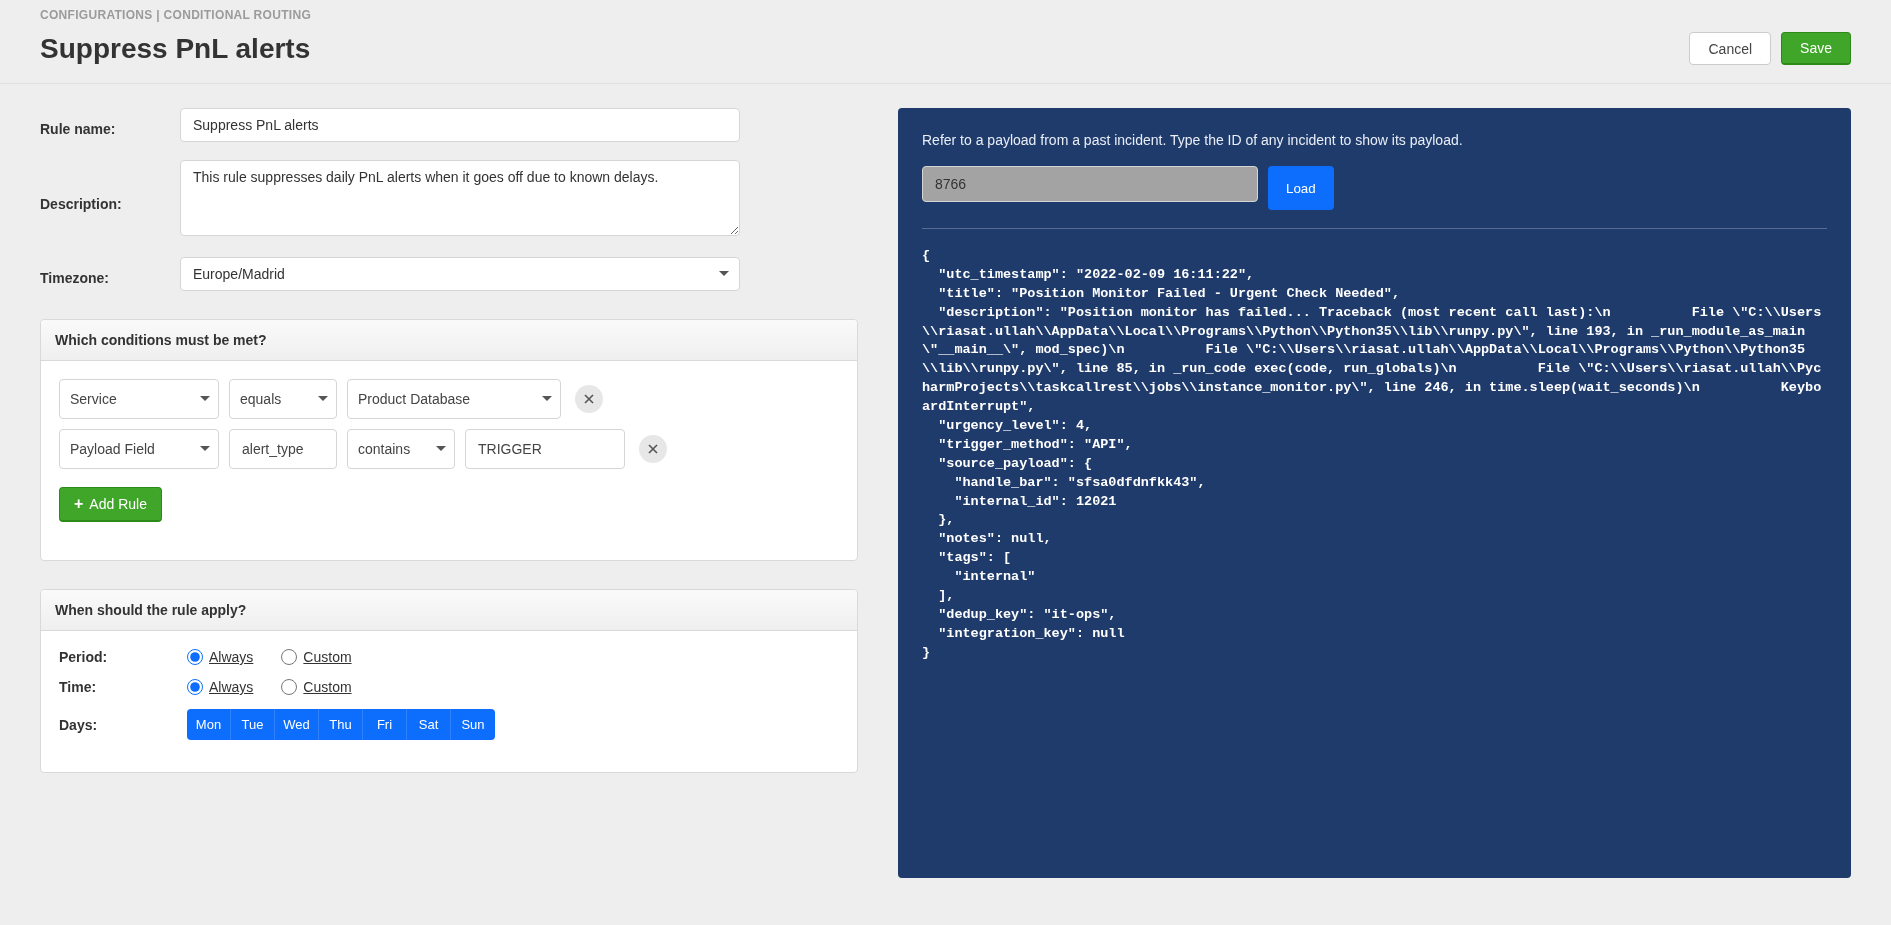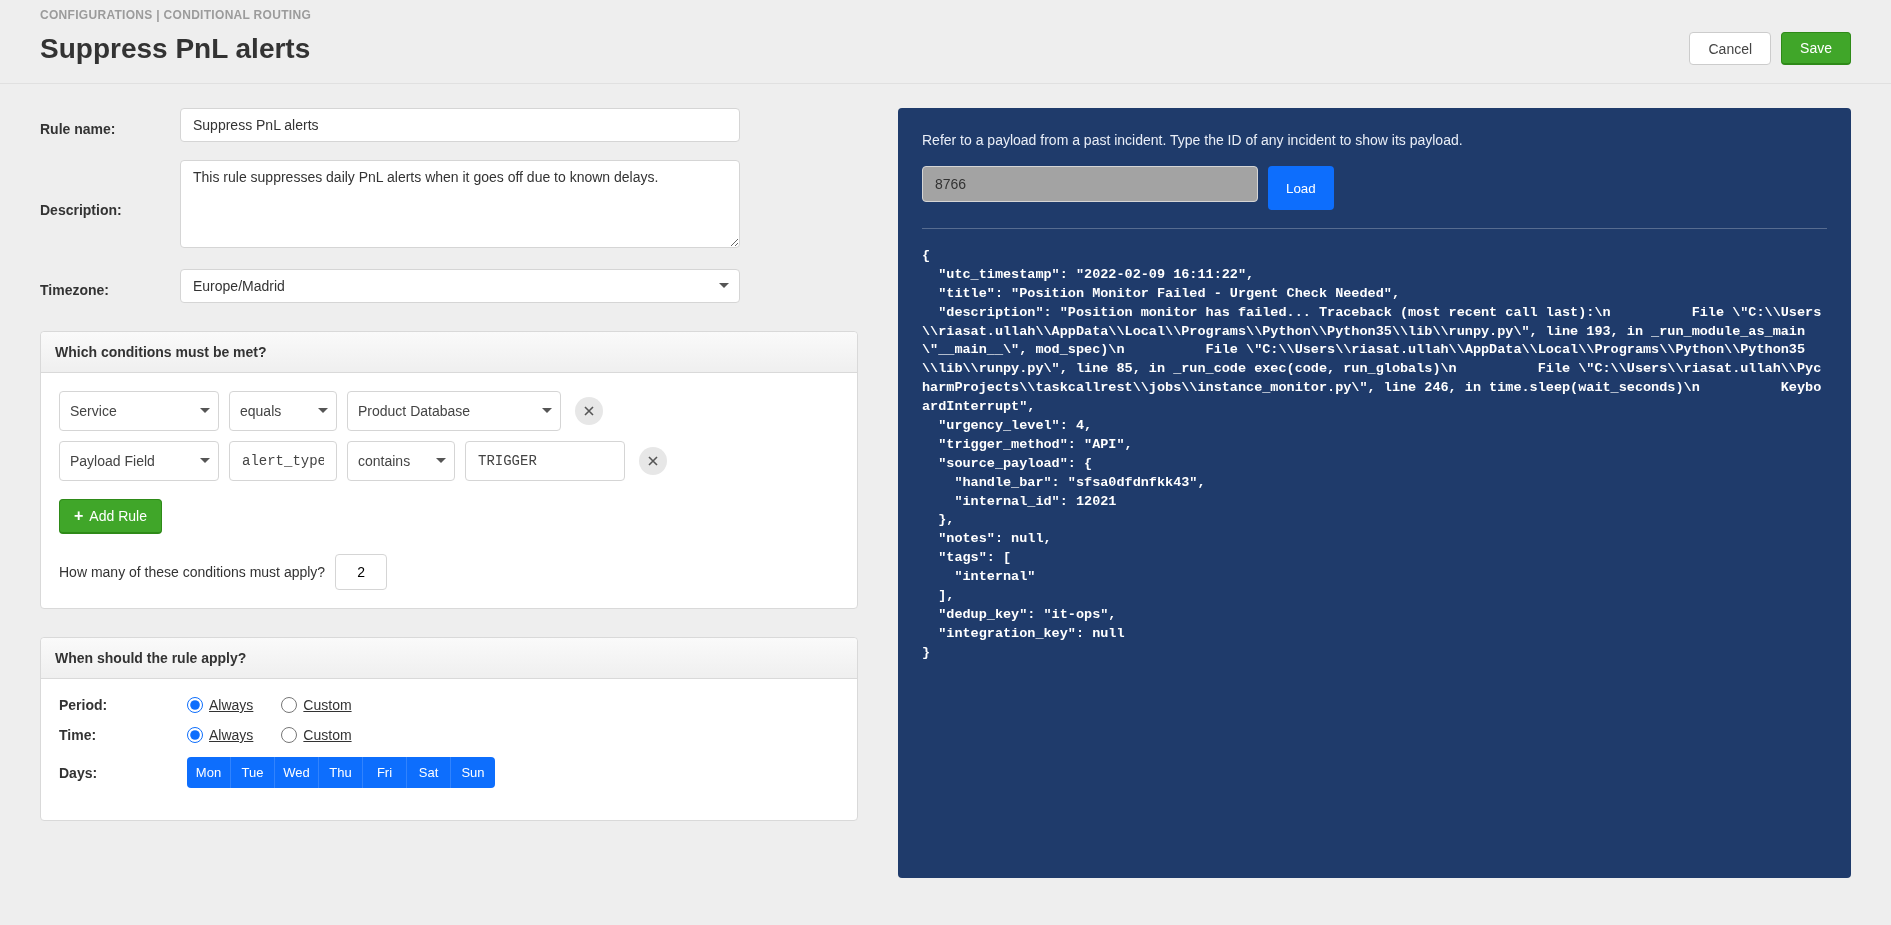--- a/index.html
+++ b/index.html
@@ -19,39 +19,39 @@
 
 .main { display:flex; gap:40px; padding:24px 40px 0 40px; }
 .left-col { width:818px; display:flex; flex-direction:column; }
 .right-col { flex:1; }
 
 
 .field-row { display:flex; align-items:center; margin-bottom:18px; }
 .field-row .label { width:140px; font-weight:600; color:#333; padding-top:8px; }
 .field-row .control { flex:1; }
 .input, .textarea, .select { width:560px; border:1px solid #d5d5d5; border-radius:4px; padding:8px 12px; font-family:inherit; font-size:14px; color:#333; background:#fff; }
-.textarea { height:88px; resize:vertical; }
+.textarea { height:76px; resize:vertical; }
 .select-full { width:560px; appearance:none; -webkit-appearance:none; background-image:none; padding-right:30px; }
 .select-wrap { position:relative; width:560px; }
 .select-wrap .caret { position:absolute; right:10px; top:50%; transform:translateY(-50%); pointer-events:none; }
 
 
 .panel { border:1px solid #d9d9d9; border-radius:4px; background:#fff; margin-top:10px; margin-bottom:18px; }
 .panel-header { background:linear-gradient(#fafafa,#efefef); border-bottom:1px solid #d9d9d9; padding:12px 14px; font-weight:700; color:#333; border-radius:4px 4px 0 0; }
 .panel-body { padding:18px 18px; }
 
 
 .cond-row { display:flex; gap:10px; margin-bottom:10px; align-items:center; }
 .csel { border:1px solid #d5d5d5; border-radius:4px; height:40px; padding:0 10px; font-family:inherit; font-size:14px; background:#fff; color:#444; appearance:none; -webkit-appearance:none; position:relative; }
 .csel-wrap { position:relative; display:inline-block; }
 .csel-wrap .caret { position:absolute; right:8px; top:50%; transform:translateY(-50%); pointer-events:none; }
 .csel.w1 { width:160px; padding-right:8px; }
 .csel.w2 { width:108px; padding-right:26px; }
 .csel.w3 { width:214px; padding-right:26px; }
-.cinput { border:1px solid #d5d5d5; border-radius:4px; height:40px; padding:0 12px; font-family:Liberation Mono, monospace; font-size:14px; background:#fff; color:#444; }
+.cinput { border:1px solid #d5d5d5; border-radius:4px; height:40px; padding:0 12px; font-family:Liberation Sans, sans-serif; font-size:14px; background:#fff; color:#444; }
 .cinput.w2 { width:108px; }
 .cinput.wval { width:160px; }
 .remove-btn { width:28px; height:28px; border-radius:50%; background:#e7e7e7; border:none; color:#555; cursor:pointer; display:flex; align-items:center; justify-content:center; font-size:16px; margin-left:4px; }
 
 .add-rule-btn { background:#40a629; border:1px solid #2e8a18; border-bottom:2px solid #2e8a18; color:#fff; border-radius:4px; padding:8px 14px; font-size:14px; font-weight:500; cursor:pointer; display:inline-flex; align-items:center; gap:6px; margin-top:8px; margin-bottom:20px; }
 .add-rule-btn .plus { font-weight:700; font-size:16px; line-height:1; }
 
 .howmany-row { display:flex; align-items:center; gap:10px; color:#333; }
 .howmany-input { width:52px; height:36px; border:1px solid #d5d5d5; border-radius:4px; text-align:center; font-family:inherit; font-size:14px; }
 
@@ -173,24 +173,20 @@
                 <path d="M1 1l8 8M9 1l-8 8" stroke="#555" stroke-width="1.6" fill="none"></path>
               </svg>
           </button>
         </div>
 
         <button class="add-rule-btn">
           <span class="plus">+</span>
           <span>Add Rule</span>
         </button>
 
-        <div class="howmany-row">
-          <span>How many of these conditions must apply?</span>
-          <input class="howmany-input" value="2" style="">
-        </div>
       </div>
     </div>
 
     <div class="panel">
       <div class="panel-header">When should the rule apply?</div>
       <div class="panel-body">
 
         <div class="when-row">
           <div class="wlabel">Period:</div>
           <div class="radio-group">

